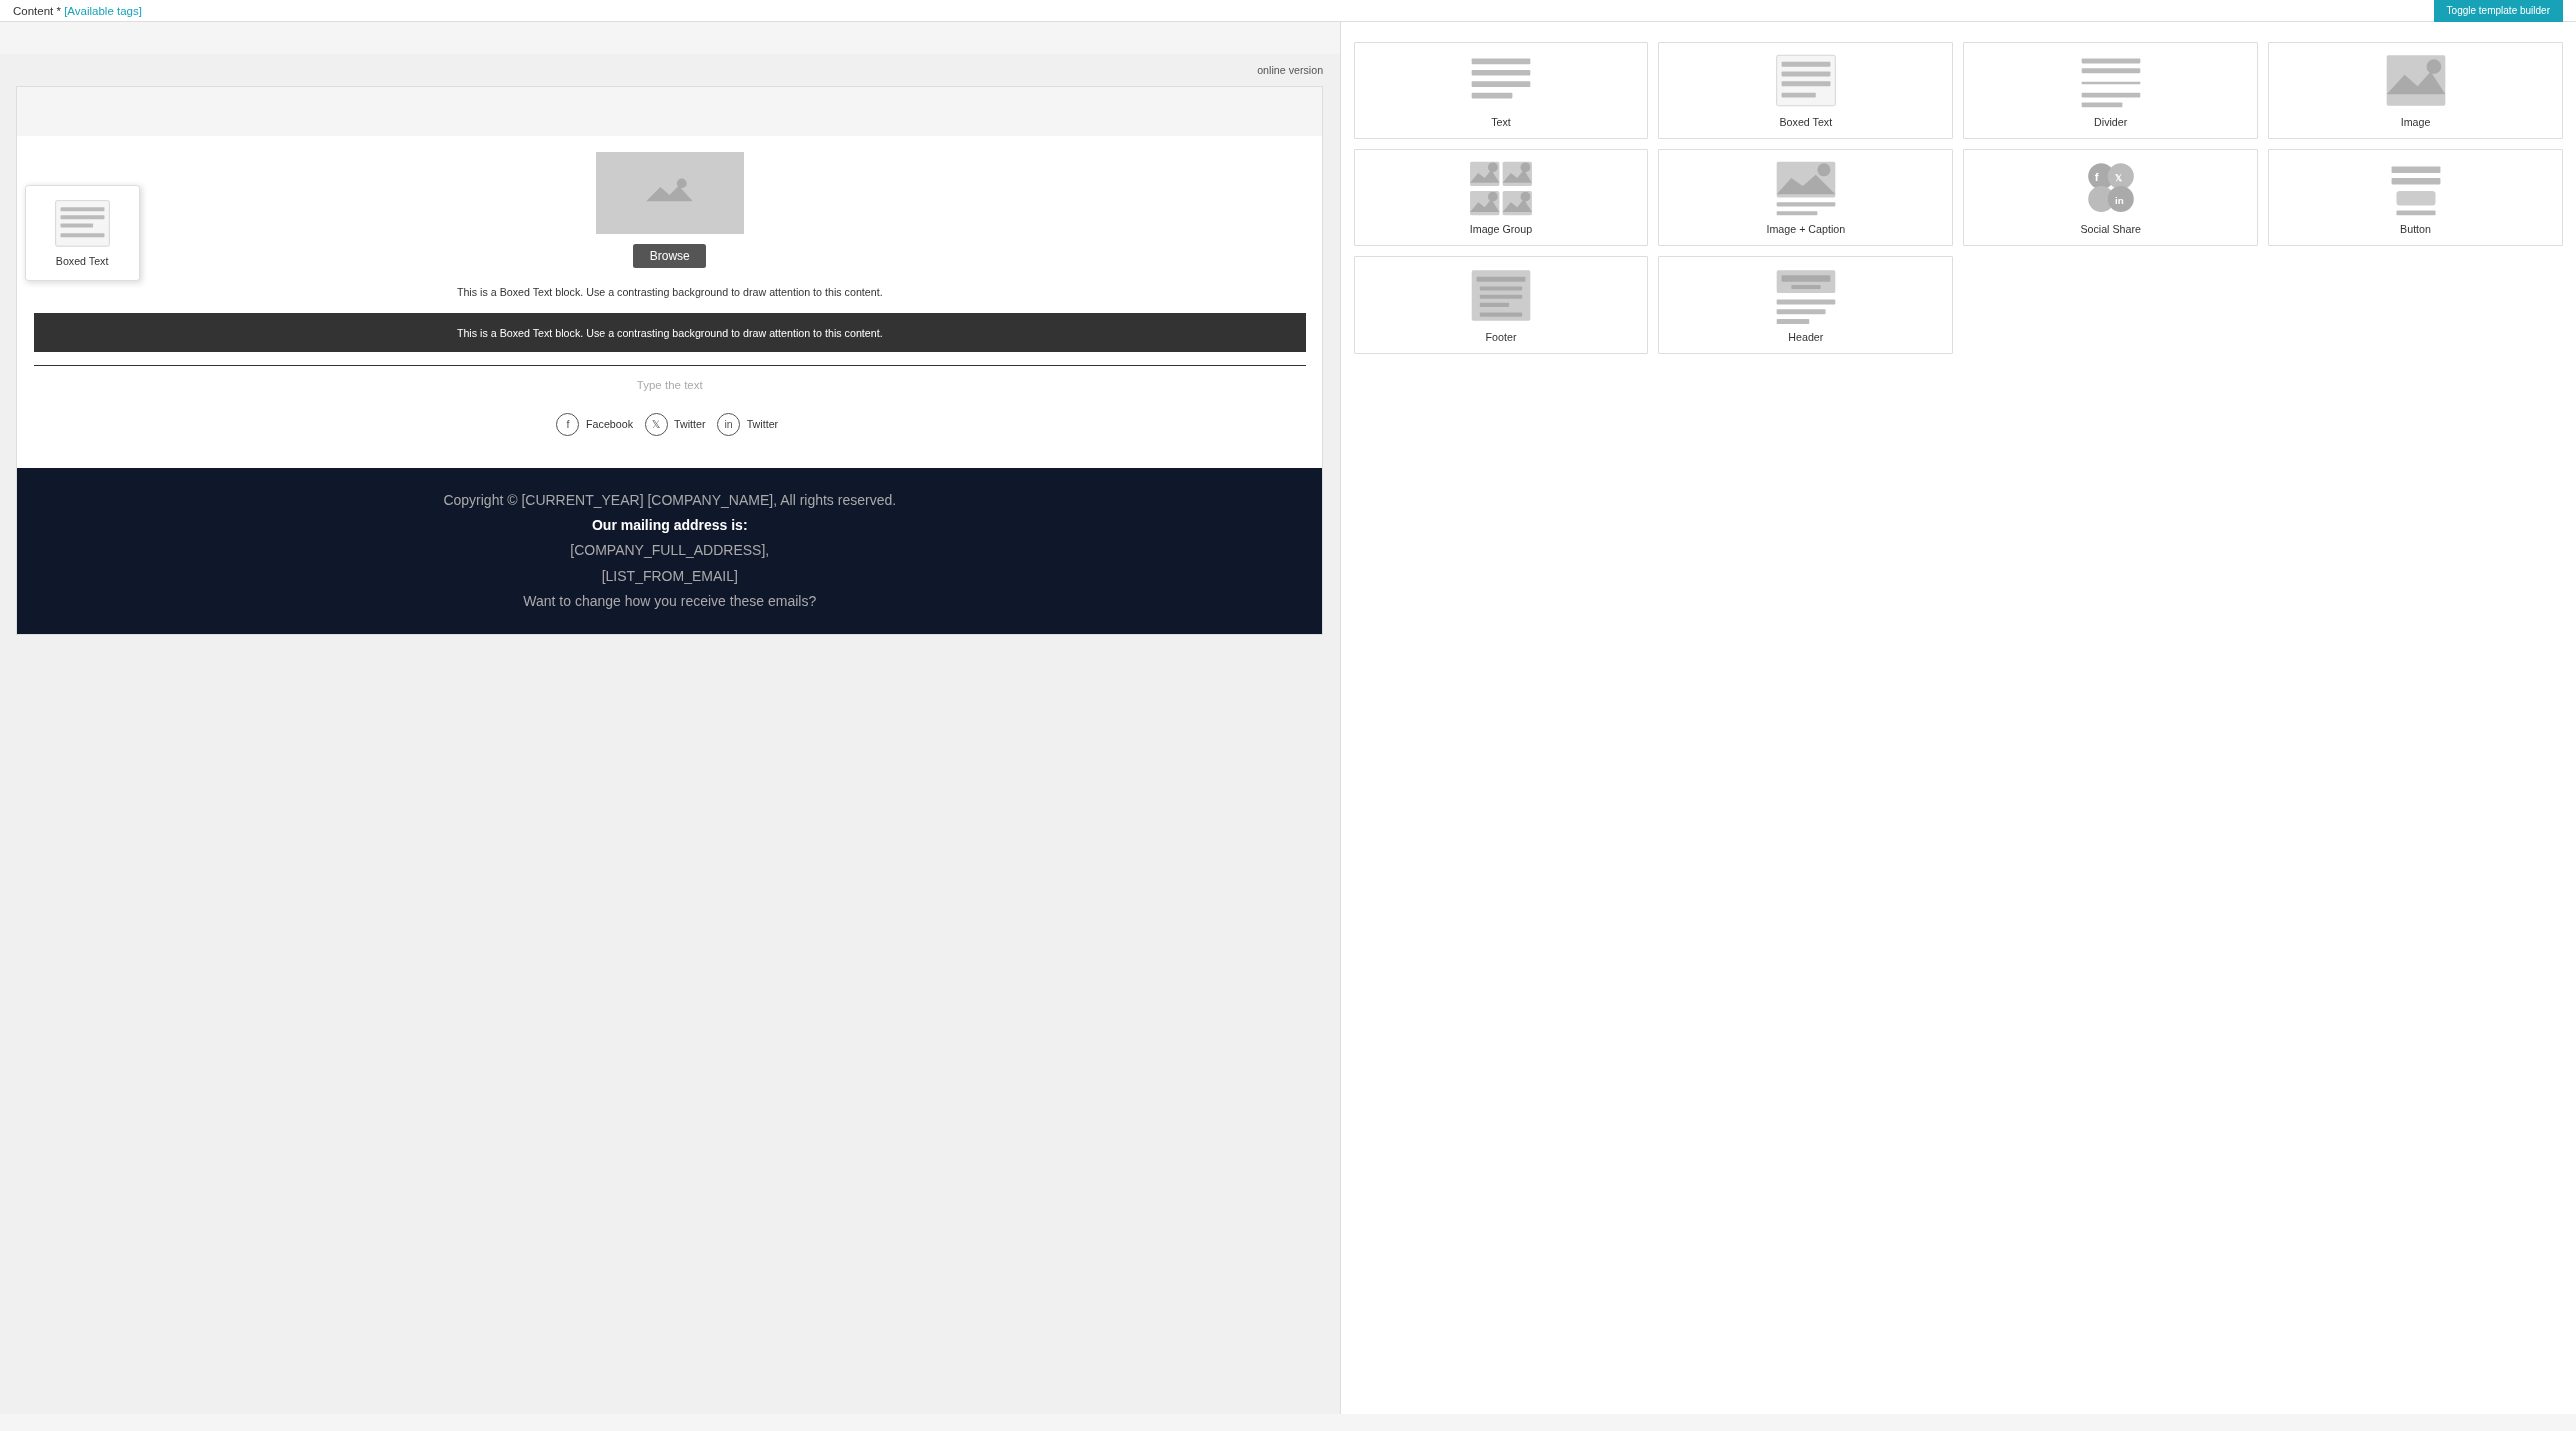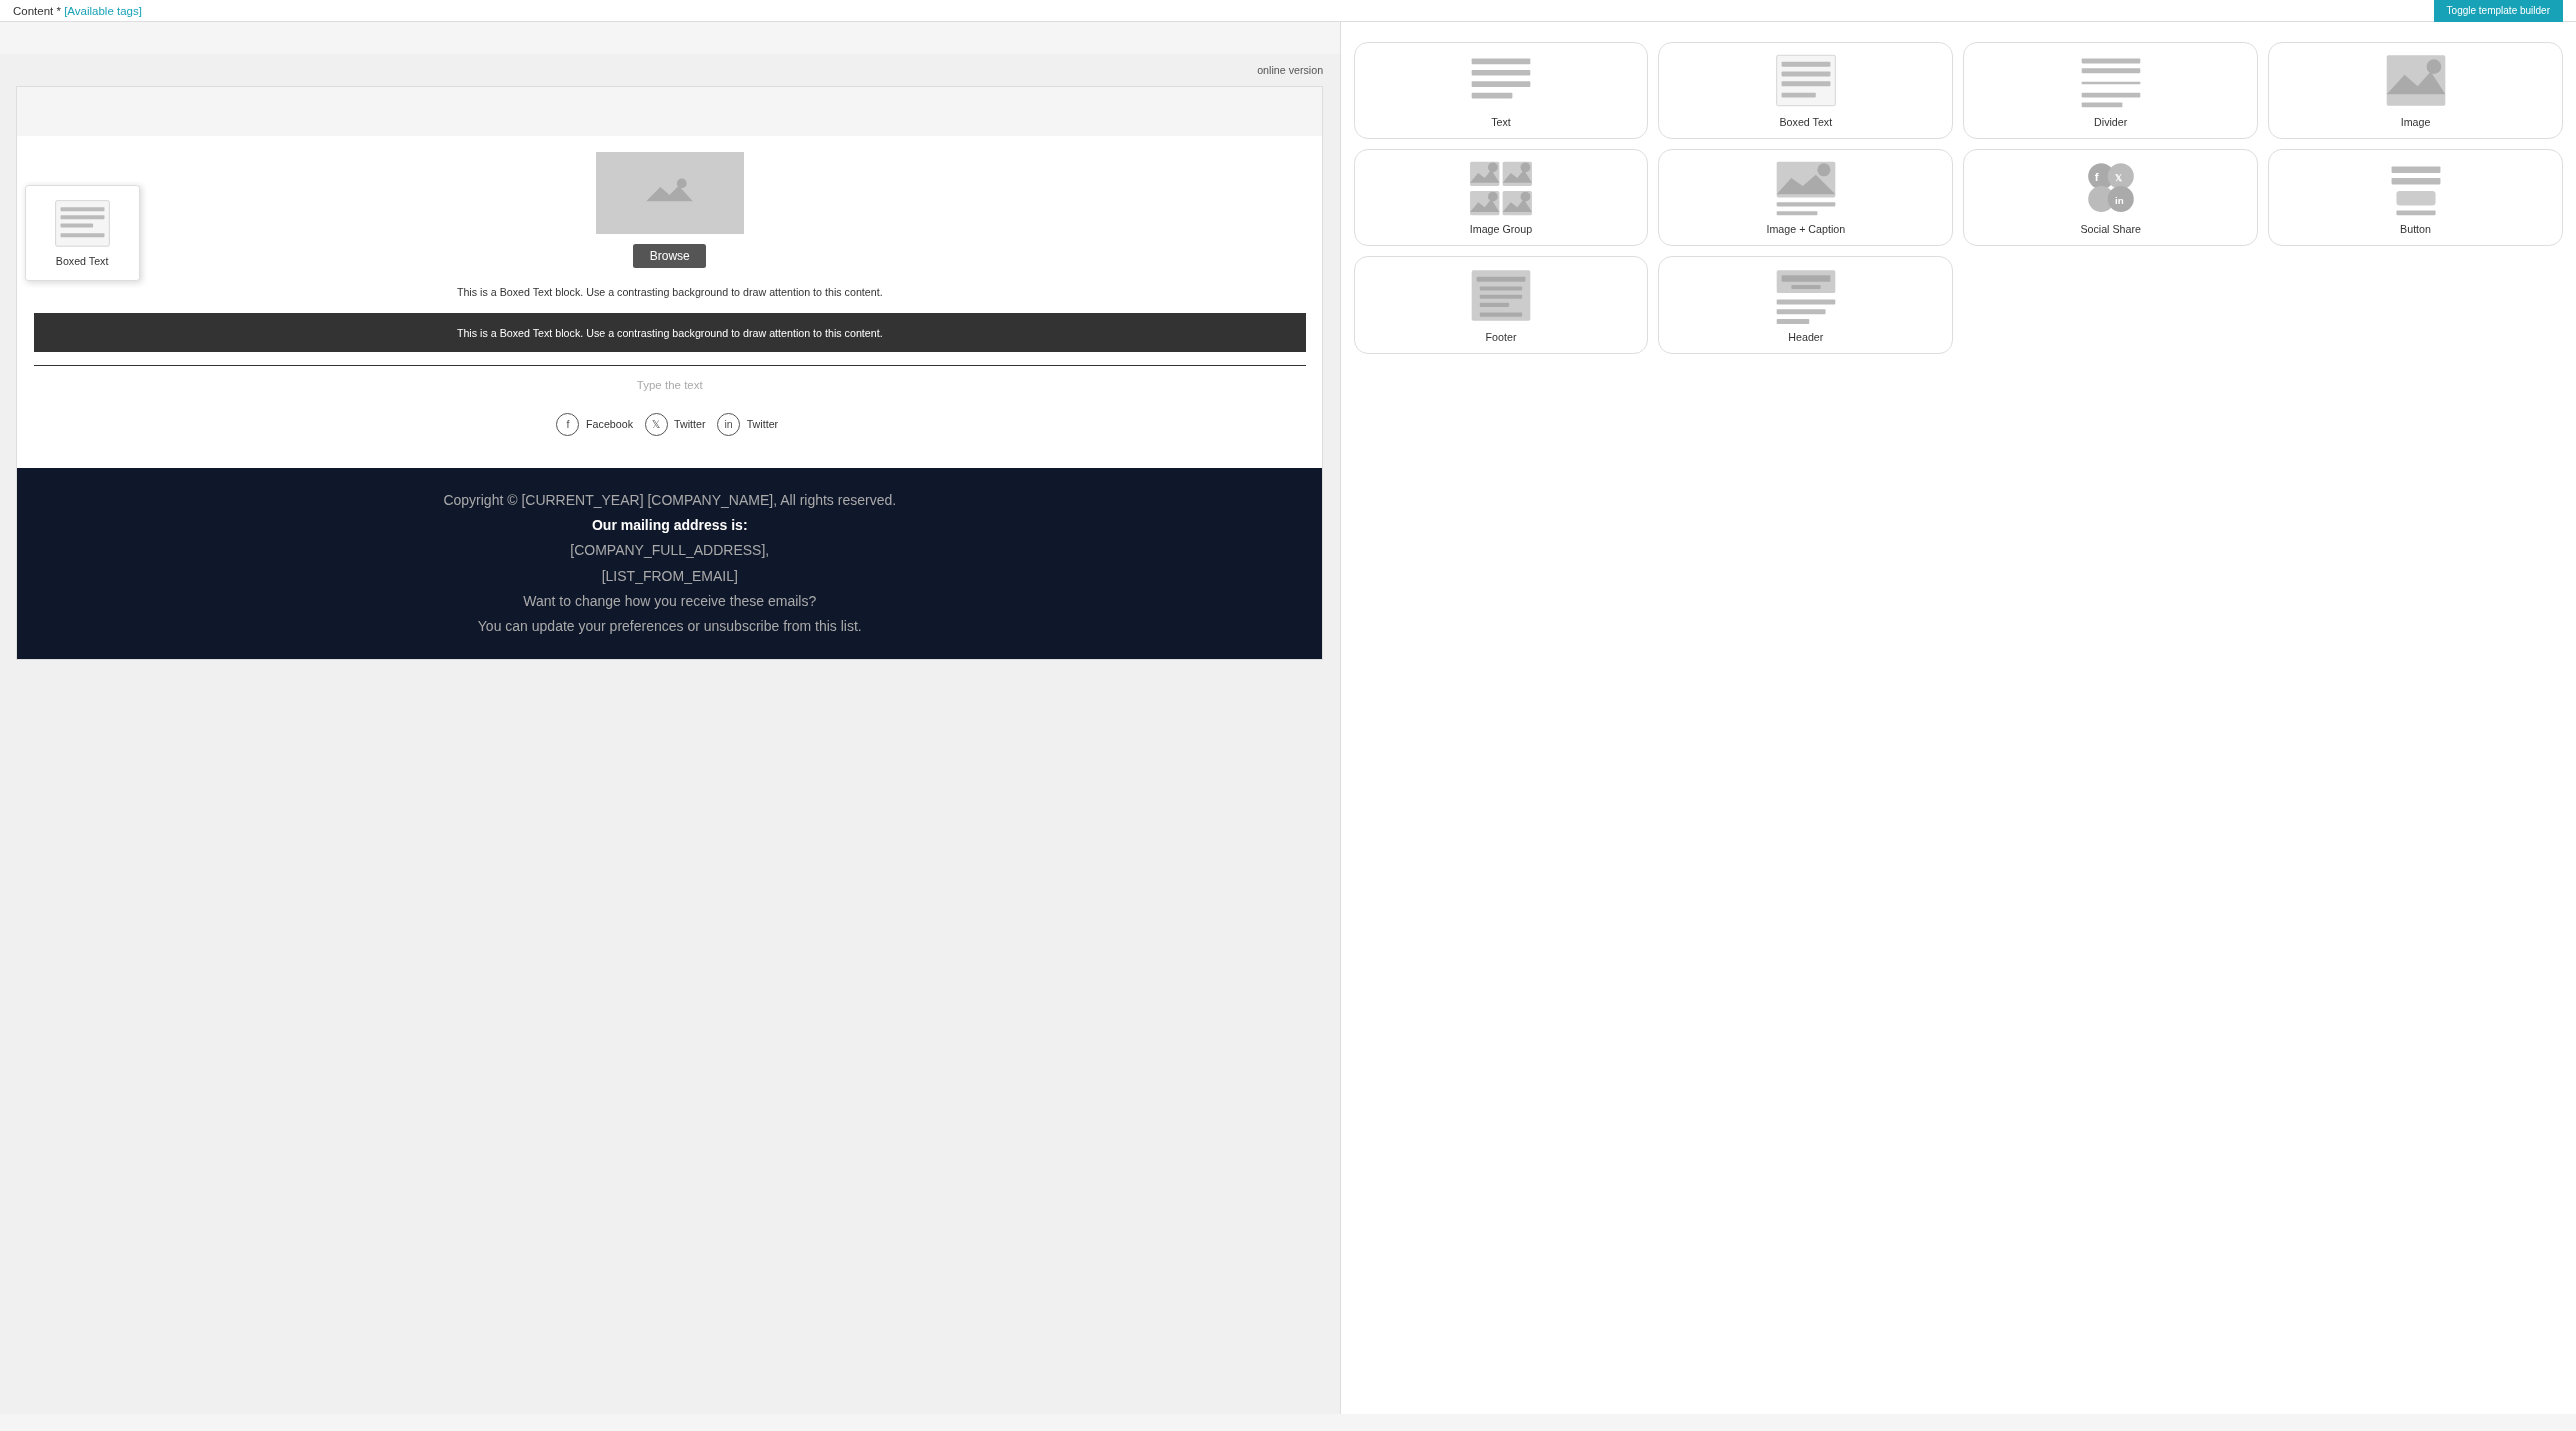--- a/index.html
+++ b/index.html
@@ -177,21 +177,21 @@
 
     .template-grid {
       display: grid;
       grid-template-columns: repeat(4, 1fr);
       gap: 9.9px;
       padding: 6.6px 0;
     }
 
     .template-block {
       border: 0.8px solid #ddd;
-      border-radius: 14px;
+      border-radius: 1px;
       padding: 9.9px;
       display: flex;
       flex-direction: column;
       align-items: center;
       cursor: pointer;
       background: #fff;
       transition: background 0.15s;
     }
 
     .block-icon {
@@ -286,21 +286,20 @@
           <span class="social-label">Twitter</span>
         </div>
       </div>
 
       <div class="footer-section">
         <p>Copyright © [CURRENT_YEAR] [COMPANY_NAME], All rights reserved.</p>
         <p><strong>Our mailing address is:</strong></p>
         <p>[COMPANY_FULL_ADDRESS],</p>
         <p>[LIST_FROM_EMAIL]</p>
         <p>Want to change how you receive these emails?</p>
-        <p>You can update your preferences or unsubscribe from this list.</p>
       </div>
     </div>
 
     <div class="floating-popup">
       <div class="popup-icon">
         <svg viewBox="0 0 70 60" xmlns="http://www.w3.org/2000/svg">
           <rect x="2" y="2" width="66" height="56" rx="2" fill="#f5f5f5" stroke="#ccc" stroke-width="1"></rect>
           <rect x="8" y="10" width="54" height="5" rx="1" fill="#bbb"></rect>
           <rect x="8" y="20" width="54" height="5" rx="1" fill="#bbb"></rect>
           <rect x="8" y="30" width="40" height="5" rx="1" fill="#bbb"></rect>

